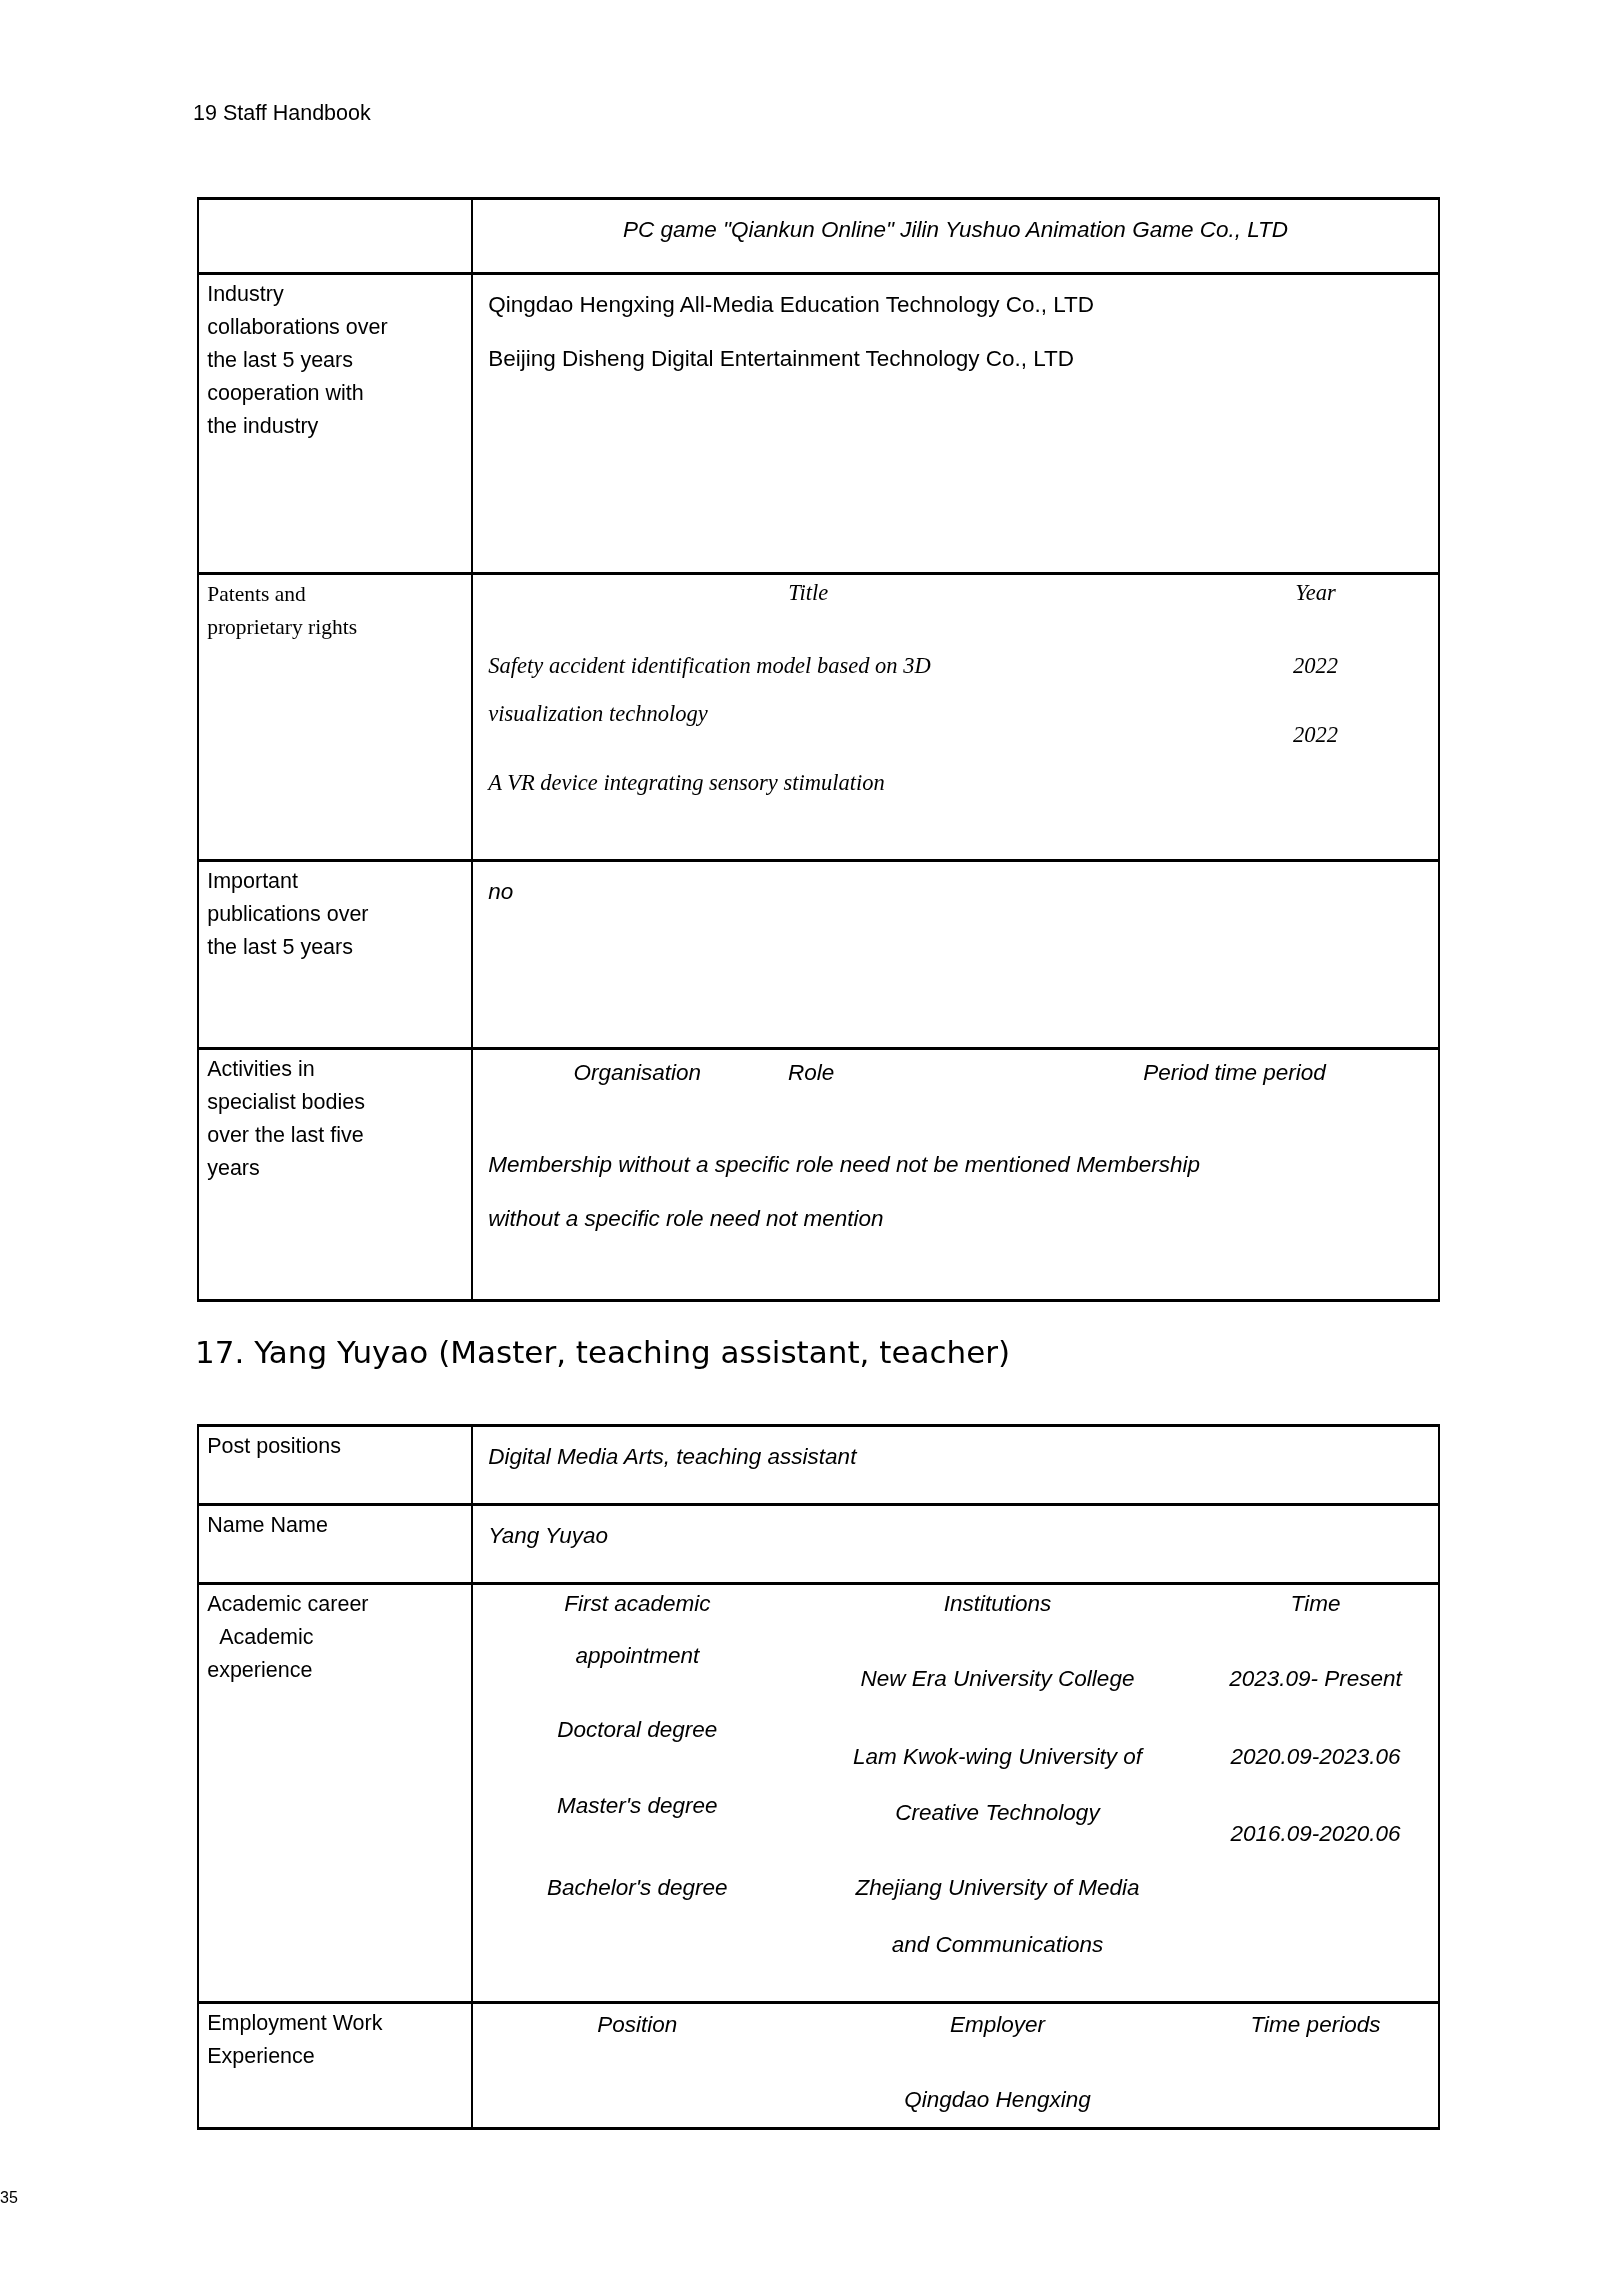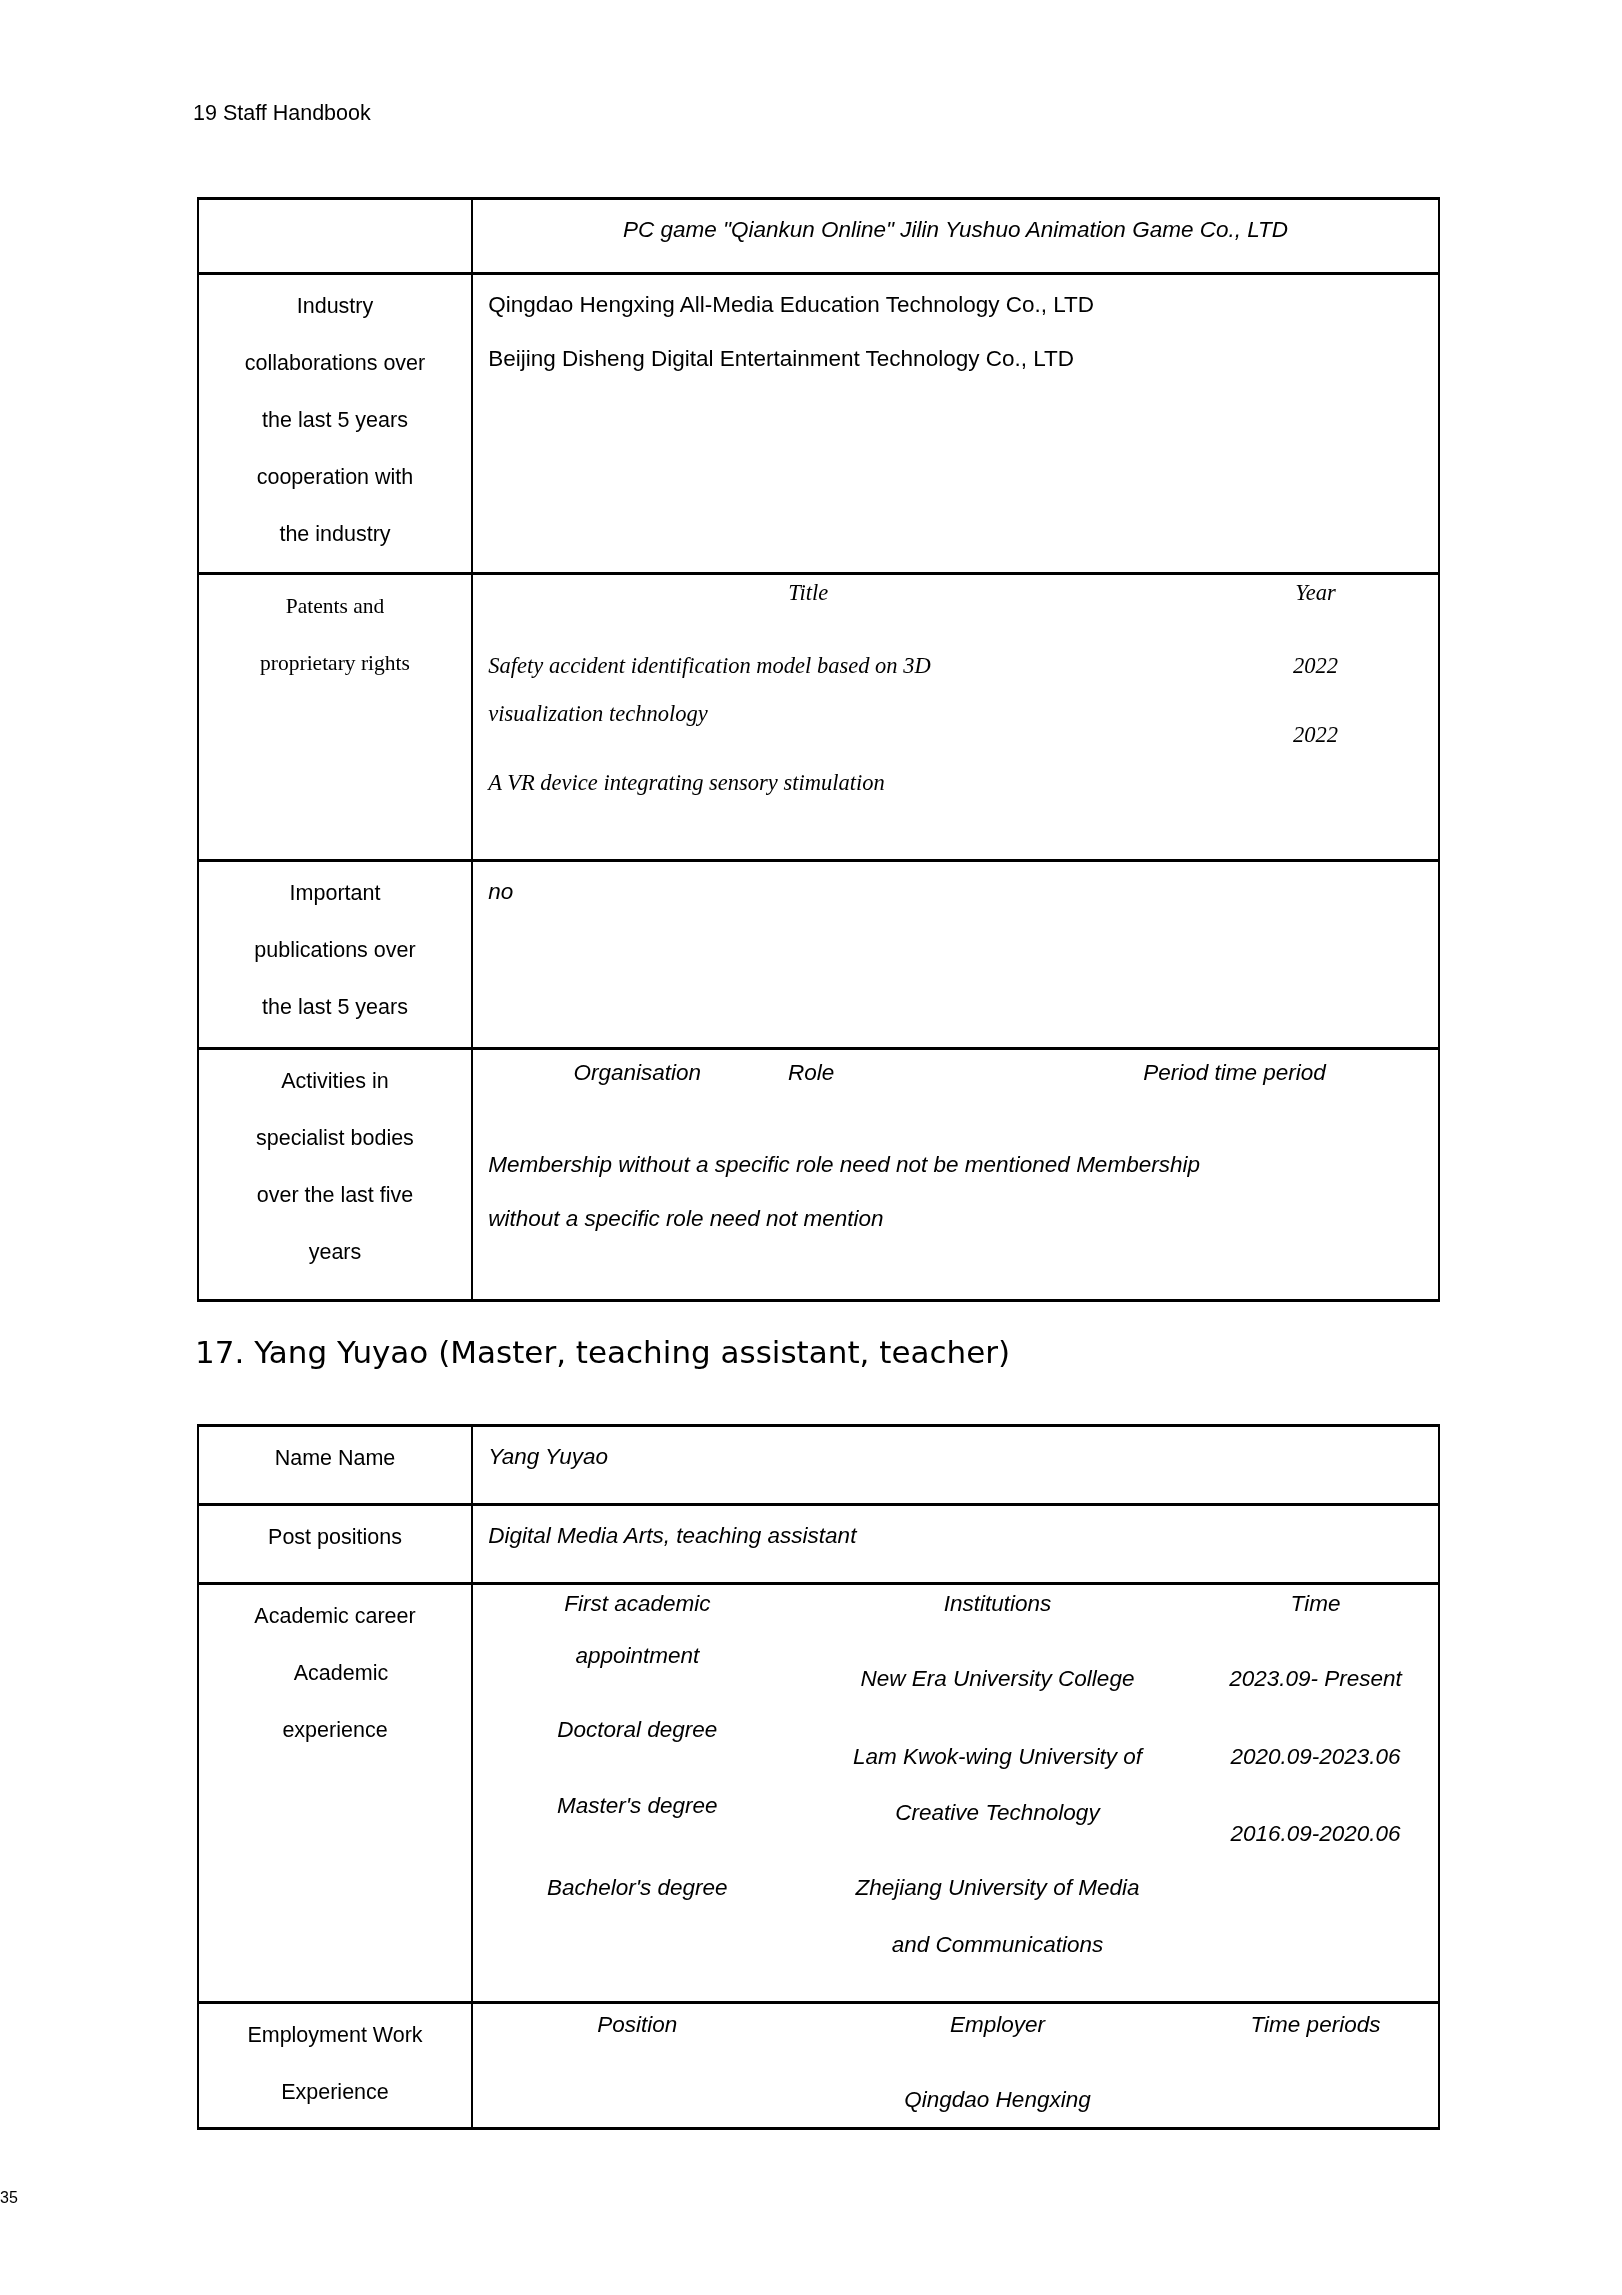--- a/index.html
+++ b/index.html
@@ -13,21 +13,21 @@
   .page-number{position:absolute;left:0;top:2169px;width:1622px;font-size:16px;margin-top:20px;}
 
   
   table.doc{position:absolute;left:197px;width:1243px;border-collapse:collapse;table-layout:fixed;}
   #t1{top:197px;}
   #t2{top:1424px;}
   td{border:2px solid #000;border-top-width:3.1px;border-bottom-width:3.1px;vertical-align:top;padding:0;}
   tr.h147{height:75px;} tr.h586{height:300px;} tr.h562{height:287px;font-family:Liberation Serif, serif;} tr.h368{height:188px;} tr.h493{height:252px;}
   tr.h155{height:79px;} tr.h820{height:419px;} tr.h247{height:126px;}
 
-  td.lbl{font-size:21.5px;line-height:57px;padding:3.1px 8.2px 0 8.2px;white-space:pre-wrap;text-align:center;}
+  td.lbl{font-size:21.5px;line-height:33px;padding:3.1px 8.2px 0 8.2px;white-space:pre-wrap;}
   td.val{font-size:22.5px;line-height:54px;font-style:italic;padding:3.1px 15.3px 0 15.3px;white-space:pre-wrap;}
   td.val.upright{font-style:normal;}
   td.center{text-align:center;}
   td.rel{position:relative;}
 
   
   .abs{position:absolute;white-space:nowrap;font-style:italic;font-size:22.5px;line-height:29px;}
   
   .cA{left:13.3px;width:302px;text-align:center;}
   .cB{left:315px;width:419px;text-align:center;}
@@ -112,26 +112,26 @@
 
 <div class="section-heading">17. Yang Yuyao (Master, teaching assistant, teacher)</div>
 
 <table id="t2" class="doc">
   <colgroup>
       <col style="width:274px">
       <col>
     </colgroup>
   <tbody>
       <tr class="h155">
+    <td class="lbl">Post positions</td>
+    <td class="val">Digital Media Arts, teaching assistant</td>
+  </tr>
+  <tr class="h155">
     <td class="lbl">Name Name</td>
     <td class="val">Yang Yuyao</td>
-  </tr>
-  <tr class="h155">
-    <td class="lbl">Post positions</td>
-    <td class="val">Digital Media Arts, teaching assistant</td>
   </tr>
   <tr class="h820">
     <td class="lbl">Academic career
   Academic
 experience</td>
     <td class="rel">
       <span class="abs cA y8">First academic</span>
       <span class="abs cA y109">appointment</span>
       <span class="abs cB y8">Institutions</span>
       <span class="abs cC y8">Time</span>

